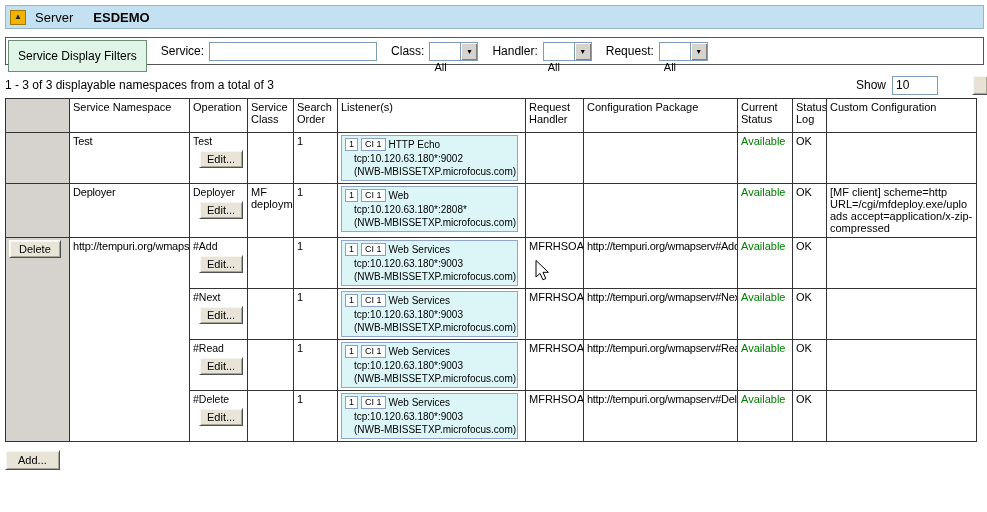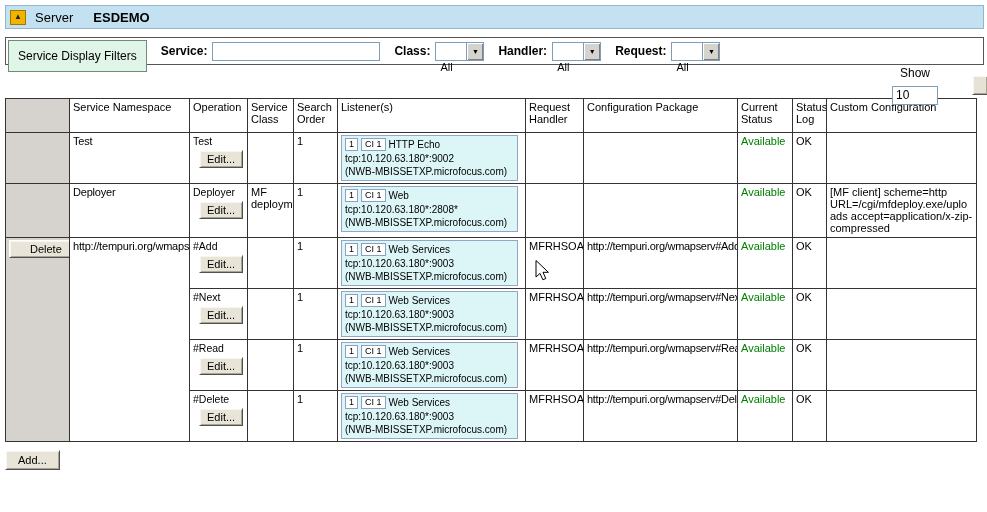--- a/index.html
+++ b/index.html
@@ -38,50 +38,50 @@
   
   .filterbar {
     margin-top:8px; width:979px; height:28px; border:1px solid #555;
     display:flex; align-items:center; padding:2px;
   }
   .filter-title {
     align-self:stretch; background:#e0f4e7; border:1px solid #6a8f74;
     display:flex; align-items:center; padding:15px 9px; font-size:12px; white-space:nowrap;
   }
   .grp { display:flex; align-items:center; gap:5px; margin-left:14px; }
-  .flabel { font-weight:bold; white-space:nowrap; }
+  .flabel { font-weight:normal; white-space:nowrap; }
   .text-input {
     width:168px; height:19px; border:1px solid #7f9db9; background:#fff;
     font:11px "Liberation Sans", sans-serif; padding:1px 3px; outline:none;
   }
   .combo { display:inline-flex; align-items:stretch; height:19px; border:1px solid #7f9db9; background:#fff; cursor:default; }
   .combo-val { min-width:30px; padding:18px 4px 0 4px; font-size:11px; }
   .combo-arrow {
     width:17px; background:#d6d3ce; border-left:1px solid #7f9db9;
     box-shadow: inset 1px 1px 0 #ffffff, inset -1px -1px 0 #808080;
     display:flex; align-items:center; justify-content:center; font-size:7px; color:#000;
   }
 
   
   .pagerow { margin-top:9px; width:979px; height:22px; display:flex; align-items:center; position:relative; }
-  .show-group { margin-left:auto; margin-right:46px; display:flex; align-items:center; gap:6px;flex-direction:column; }
+  .show-group { margin-left:auto; margin-right:46px; display:flex; align-items:center; gap:6px; }
   .show-input {
     width:46px; height:19px; border:1px solid #7f9db9; background:#fff;
     font:12px "Liberation Sans", sans-serif; padding:1px 3px; outline:none;
   }
   .sliver-btn {
     position:absolute; right:-4px; top:1px; width:16px; height:20px;
     background:#e6e3d6; border:1px solid; border-color:#fff #555 #555 #fff;
     box-shadow: inset 1px 1px 0 #f8f6ee, inset -1px -1px 0 #a9a593;
   }
 
   
   .btn {
     font-family:"Liberation Sans", sans-serif; font-size:11px; color:#000;
-    background:#e8e5d8; padding:2px 20px; cursor:default;
+    background:#e8e5d8; padding:2px 9px; cursor:default;
     border:1px solid; border-color:#ffffff #505050 #505050 #ffffff;
     box-shadow: inset 1px 1px 0 #f8f6ee, inset -1px -1px 0 #a9a593;
   }
 
   
   table.svc { border-collapse:collapse; table-layout:fixed; margin-top:2px; width:971px; }
   .svc th, .svc td {
     border:1px solid #333; vertical-align:top; text-align:left;
     padding:2px 3px; font-weight:normal; font-size:11px; overflow:hidden;
   }
@@ -96,21 +96,21 @@
   .status { color:#008000; }
   .custom { font-size:10px; overflow-wrap:anywhere; }
 
   
   .lbox {
     width:177px; background:#dcf5f6; border:1px solid #93a6c6;
     padding:2px 3px; font-size:10px; line-height:13px;
   }
   .lbox .l1 { display:flex; align-items:center; gap:3px; margin-bottom:1px; }
   .tag { background:#fff; border:1px solid #8ea0c0; padding:0 3px; font-size:9px; line-height:11px; }
-  .l2 { margin-left:0; white-space:nowrap; }
+  .l2 { margin-left:9px; white-space:nowrap; }
 
   .add-btn { margin-top:8px; padding:3px 12px; }
 
   .cursor { position:absolute; left:535px; top:260px; pointer-events:none; }
 </style>
 </head>
 <body>
 
 <div class="page">
 
@@ -151,20 +151,21 @@
       <span class="flabel">Request:</span>
       <span class="combo">
         <span class="combo-val">All</span>
         <span class="combo-arrow">▼</span>
       </span>
     </div>
   </div>
 
   
   <div class="pagerow">
+    <span>1 - 3 of 3 displayable namespaces from a total of 3</span>
     <span class="show-group">
       <span>Show</span>
       <input class="show-input" type="text" value="10" style="">
     </span>
     <span class="sliver-btn"></span>
   </div>
 
   
   <table class="svc">
     <colgroup>

